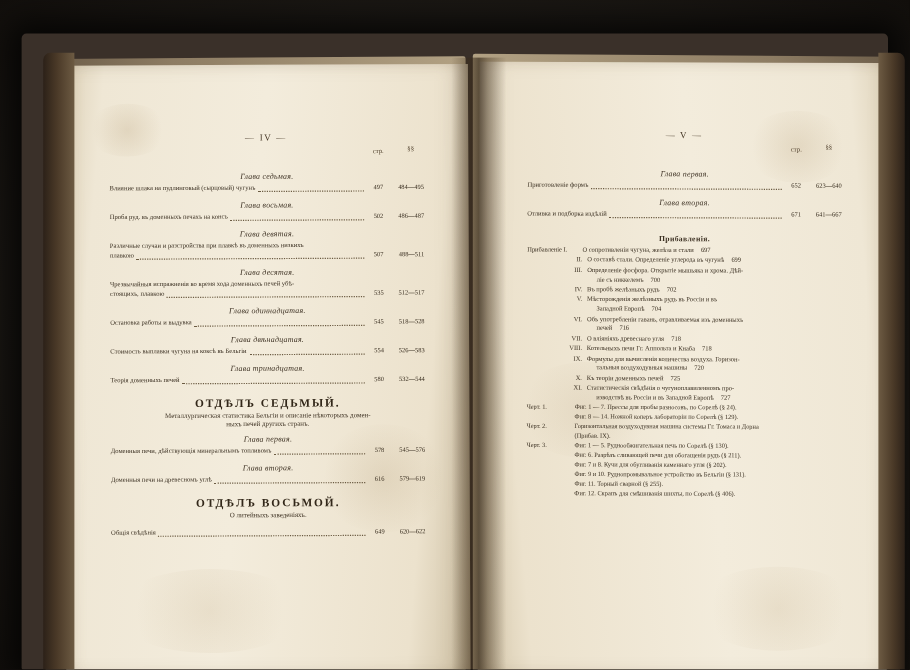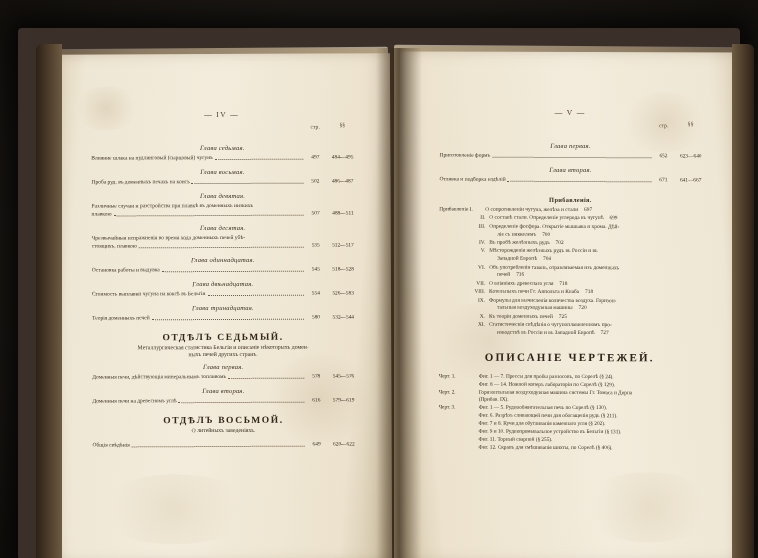--- a/index.html
+++ b/index.html
@@ -523,21 +523,20 @@
               <span class="txt">Статистическія свѣдѣнія о чугуноплавиленномъ про-</span>
             </div>
             <div class="app-entry">
               <span class="rn" style="flex:0 0 58px;"></span>
               <span class="txt">изводствѣ въ Россіи и въ Западной Европѣ</span>
               <span class="dots"></span>
               <span class="n1">727</span>
             </div>
           </div>
 
-          <div class="hdr-title">ОПИСАНІЕ ЧЕРТЕЖЕЙ.</div>
 
           <div class="draw-row">
             <span class="lbl">Черт. 1.</span>
             <span class="val tiny-note">Фиг. 1 — 7. Прессы для пробы разносовъ, по Сорелѣ (§ 24).</span>
           </div>
           <div class="draw-row">
             <span class="lbl"></span>
             <span class="val tiny-note">Фиг. 8 — 14. Ножной коперъ лабораторіи по Сорелѣ (§ 129).</span>
           </div>
           <div class="draw-row">

